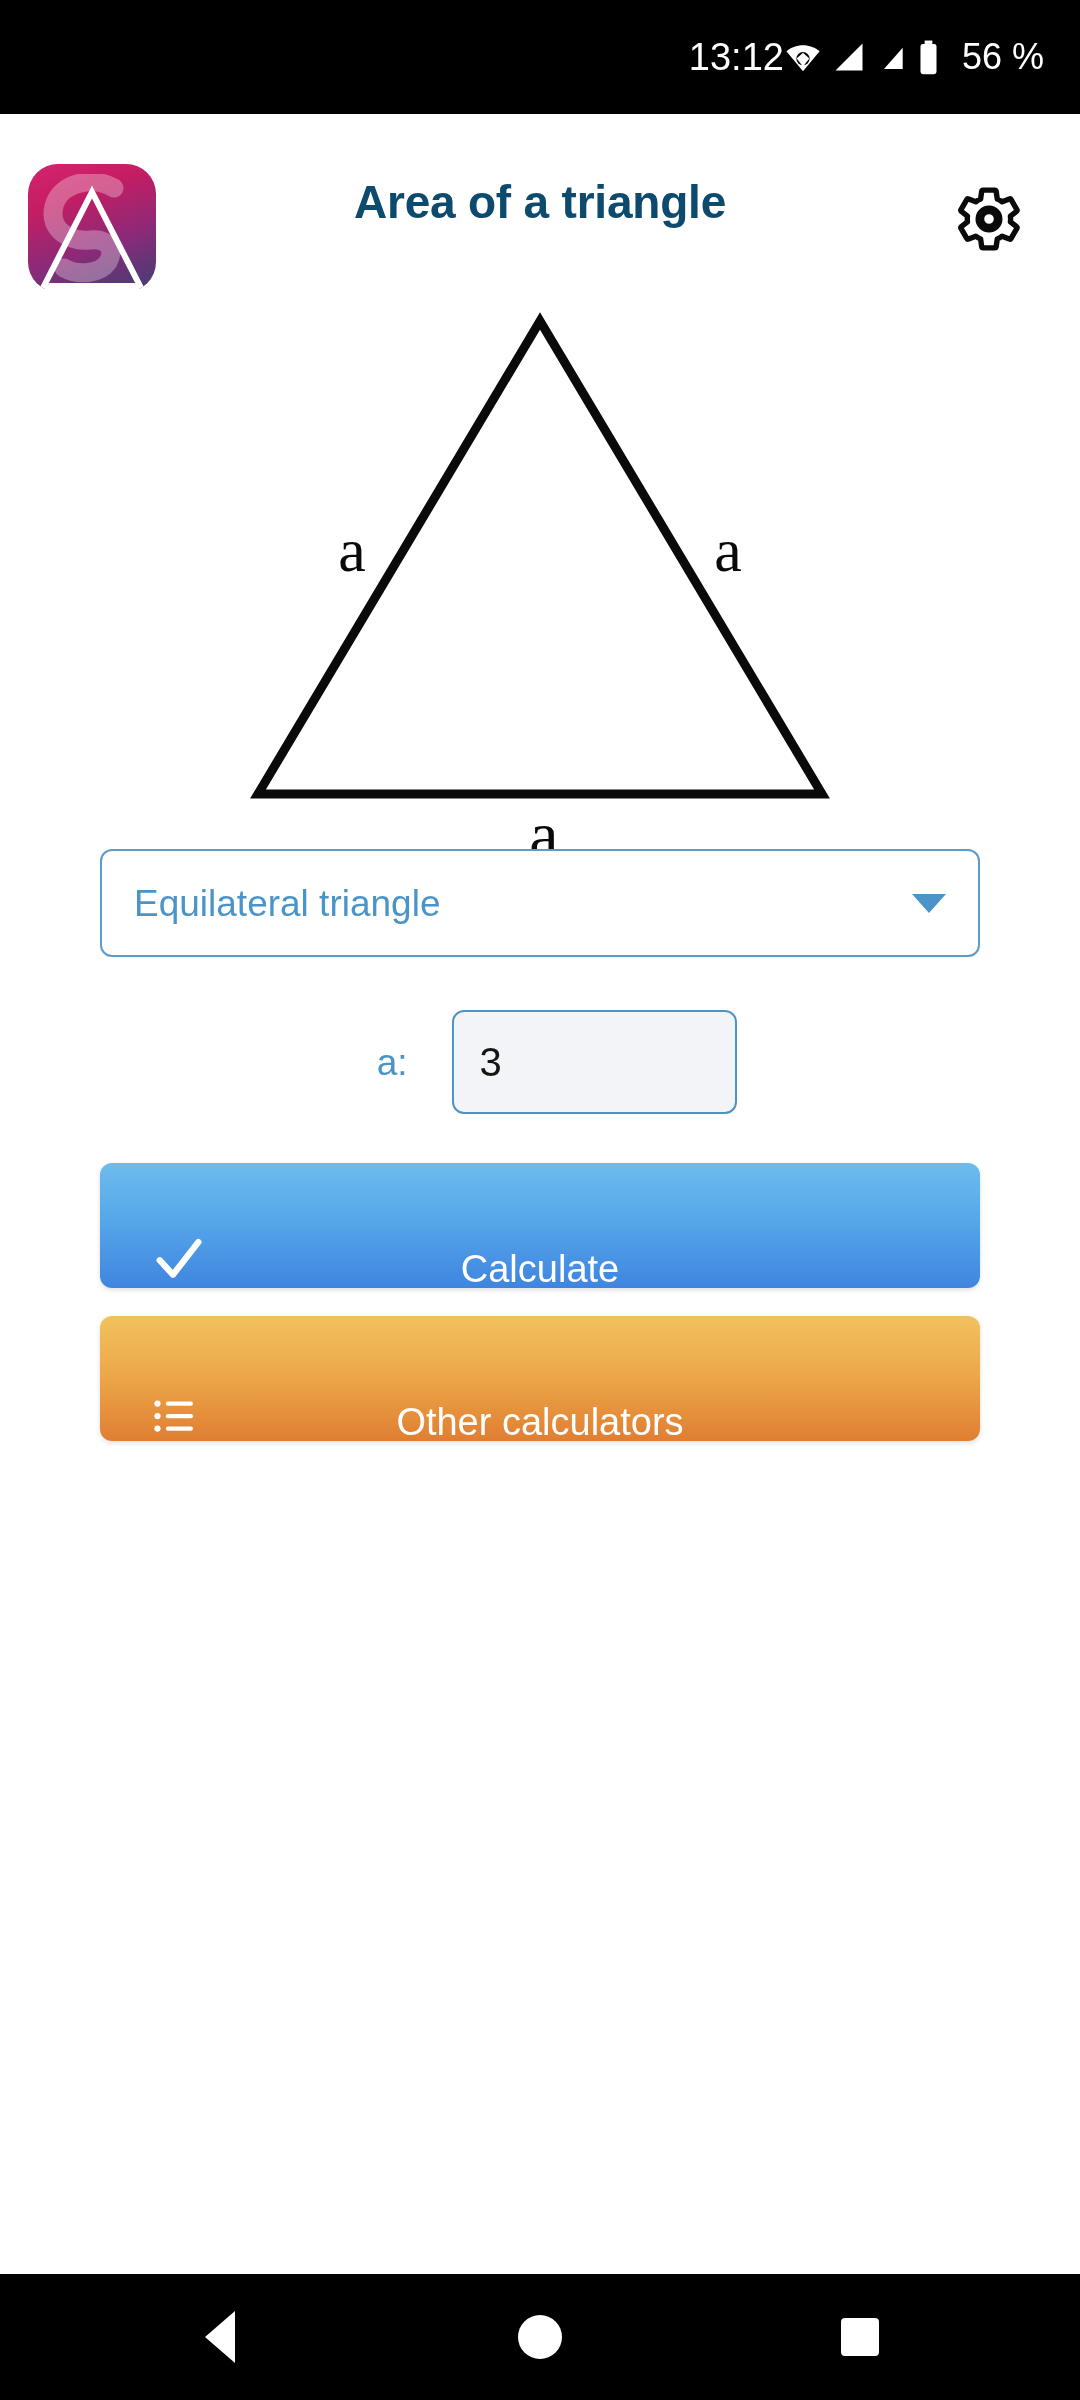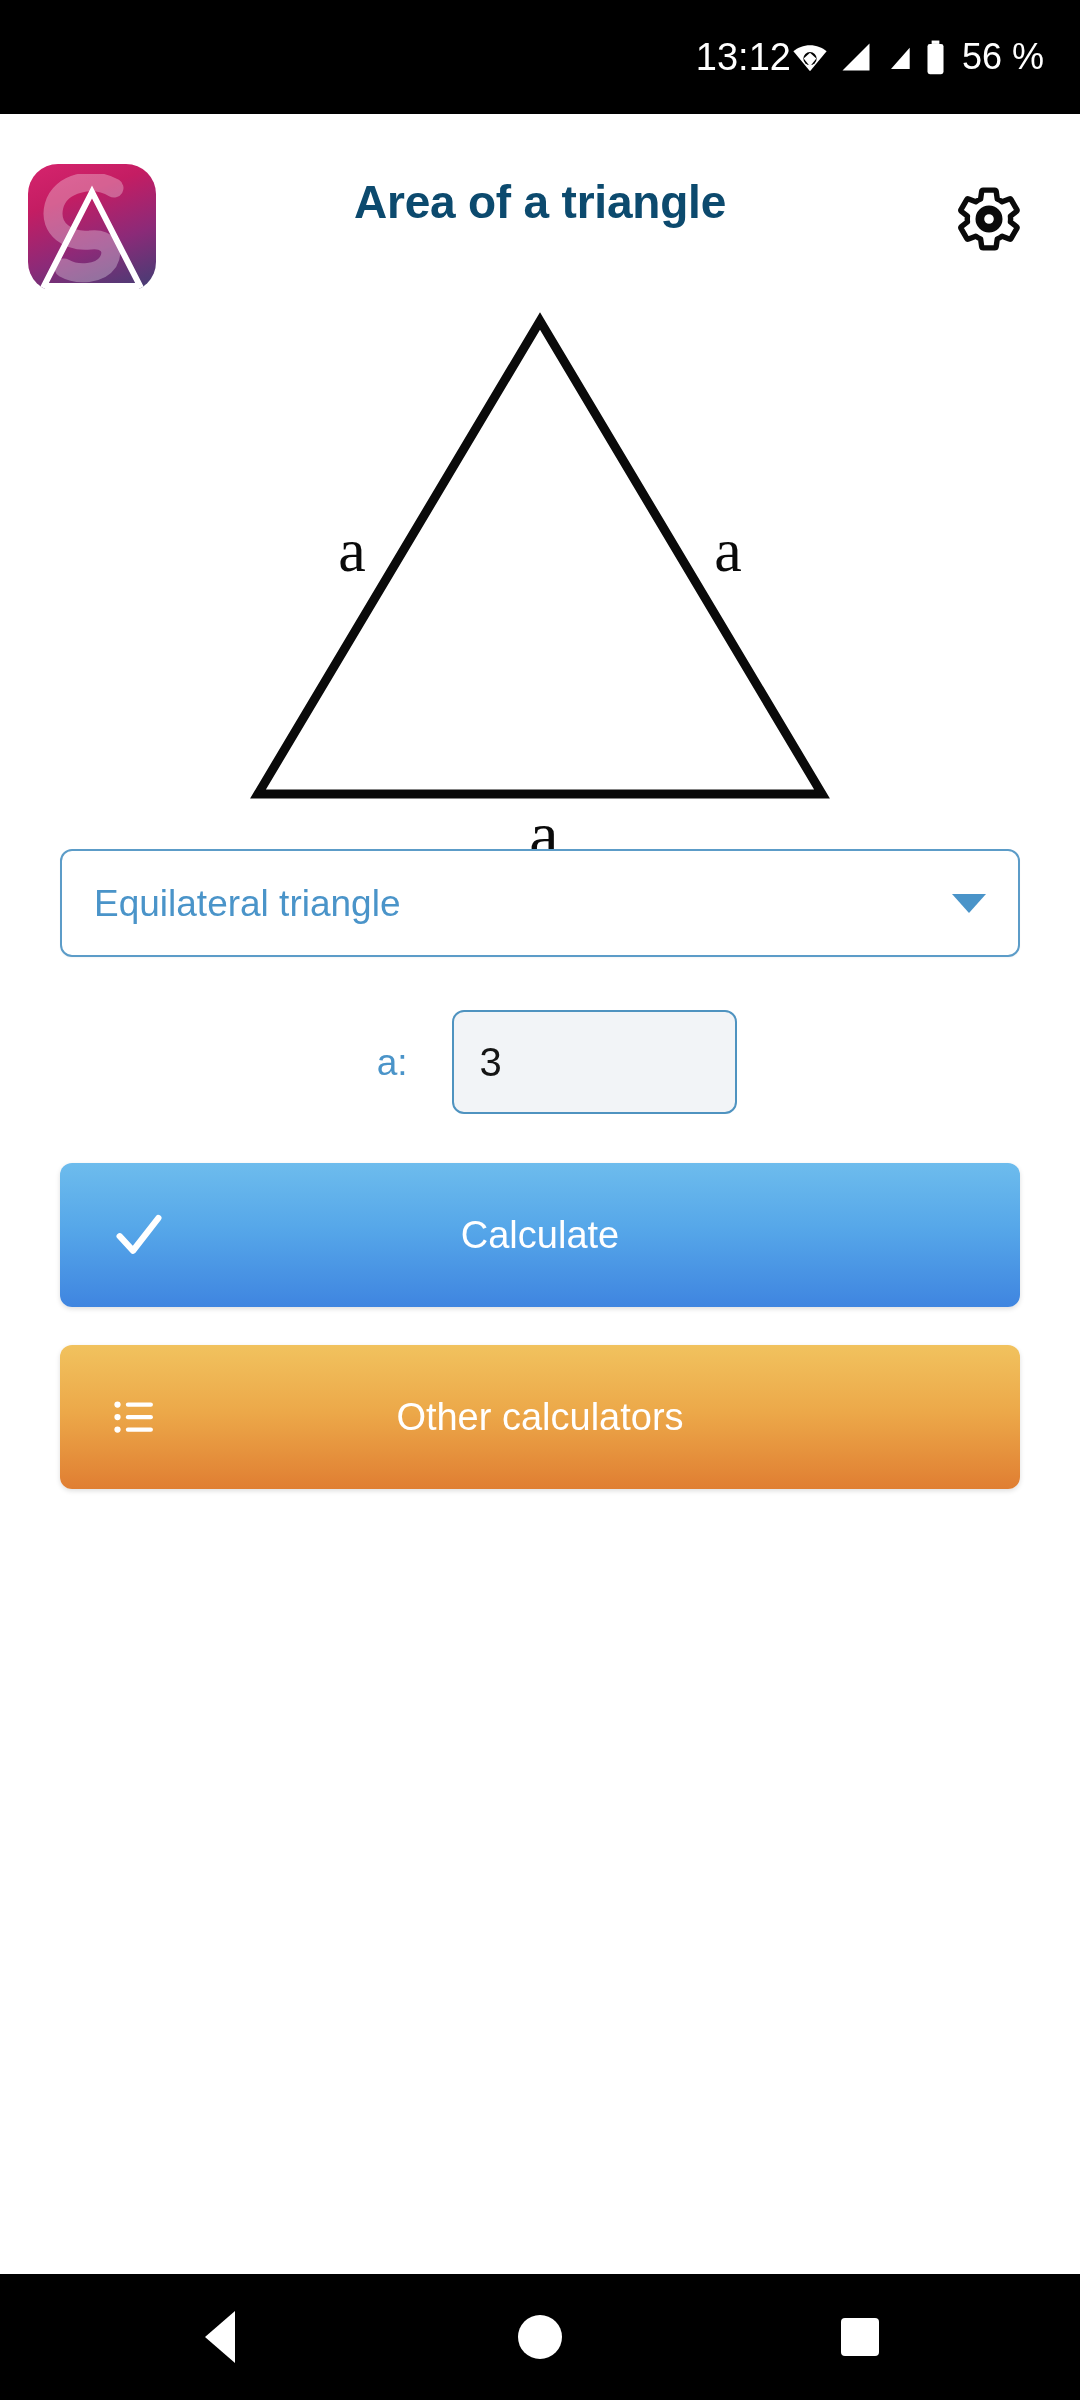--- a/index.html
+++ b/index.html
@@ -40,21 +40,21 @@
   }
   .status-right {
     display: flex;
     align-items: center;
     gap: 9px;
   }
   .status-right svg { display: block; }
   .battery-pct {
     font-size: 36px;
     font-weight: 400;
-    margin-left: 6px;
+    margin-left: 13px;
     line-height: 1;
   }
 
   
   .app-bar {
     position: relative;
     height: 175px;
     flex: 0 0 auto;
     display: flex;
     align-items: center;
@@ -113,21 +113,21 @@
   }
 
   .figure {
     width: 1080px;
     height: 560px;
     position: relative;
   }
   .figure svg { display: block; }
 
   .form {
-    padding: 0 60px;
+    padding: 0 100px;
   }
 
   .dropdown {
     height: 108px;
     border: 2px solid #5c9cc8;
     border-radius: 12px;
     background: #ffffff;
     display: flex;
     align-items: center;
     justify-content: space-between;
@@ -171,26 +171,26 @@
     border-radius: 12px;
     background: #f2f4f7;
     display: flex;
     align-items: center;
     padding: 0 26px;
     font-size: 40px;
     color: #151515;
   }
 
   .btn {
-    height: 144px;
+    height: 125px;
     border-radius: 12px;
     display: flex;
-    align-items: center;
-    position: relative;
-    margin-bottom: 38px;
+    align-items: flex-end;
+    position: relative;
+    margin-bottom: 28px;
     box-shadow: 0 2px 5px rgba(0,0,0,0.13);
   }
   .btn .btn-icon {
     position: absolute;
     left: 50px;
     display: flex;
     align-items: center;
     justify-content: center;
   }
   .btn .btn-text {

